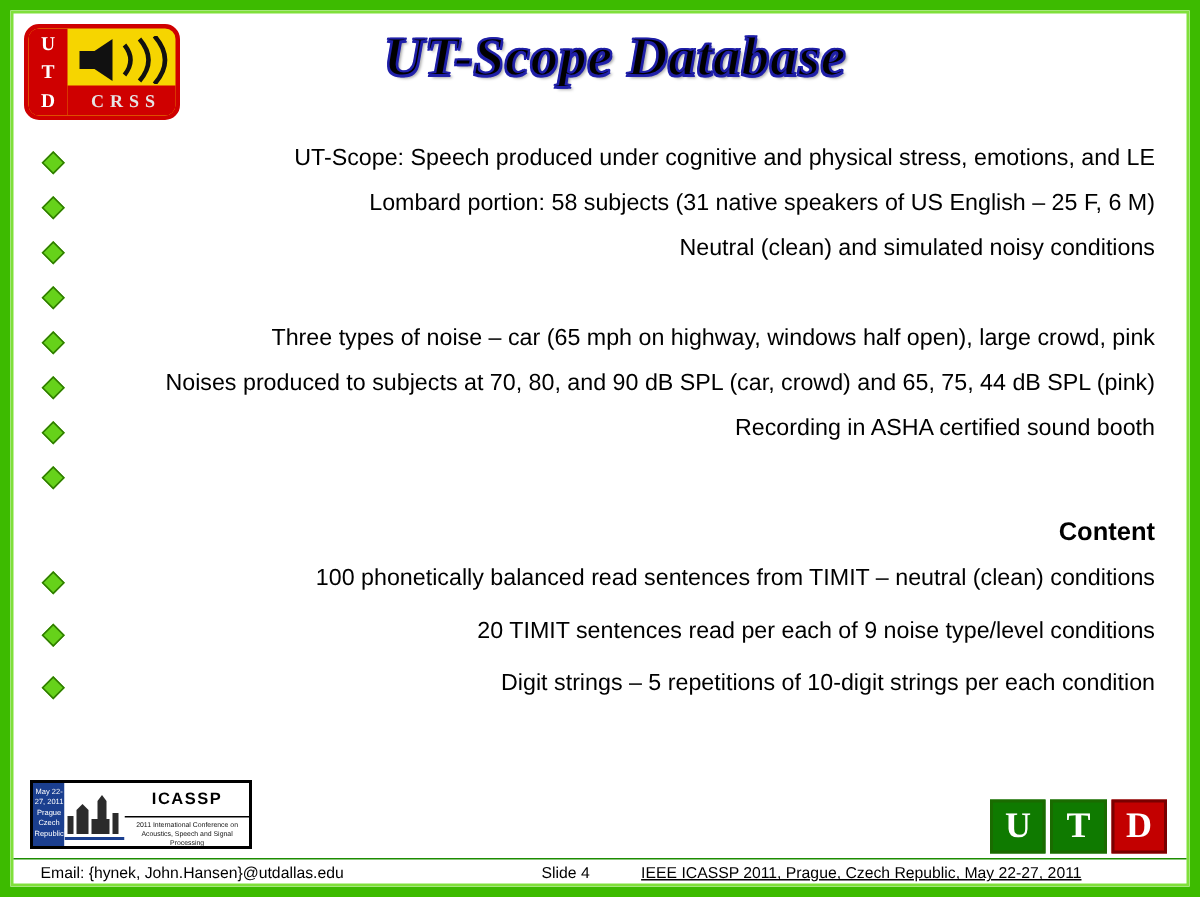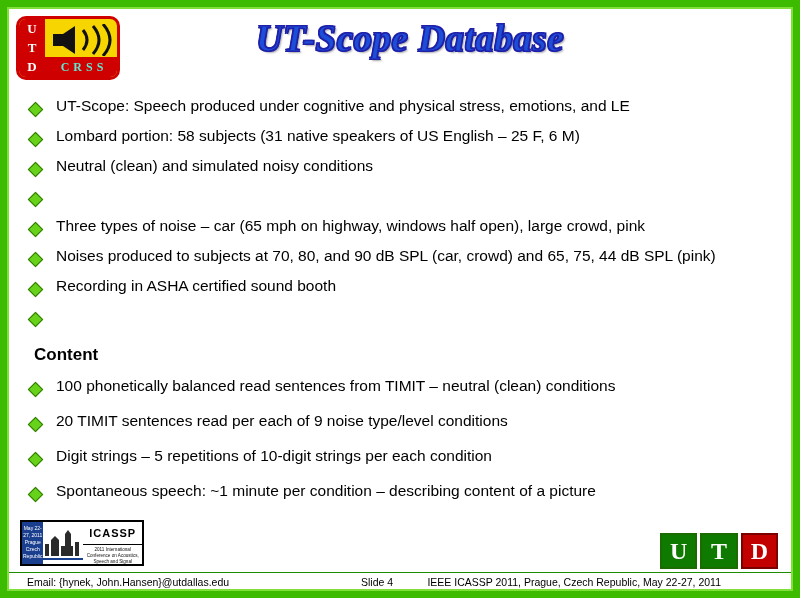--- a/index.html
+++ b/index.html
@@ -62,21 +62,21 @@
     line-height: 19px;
     font-family: "Liberation Serif", serif;
   }
   .utd-crss-logo .crss-bar {
     position: absolute;
     left: 26px;
     bottom: 0;
     width: 78px;
     height: 20px;
     background: #cf0000;
-    color: #5eead4;
+    color: #e5e5e5;
     font-weight: bold;
     font-size: 12px;
     letter-spacing: 4px;
     text-align: center;
     line-height: 20px;
     font-family: "Liberation Serif", serif;
   }
   .utd-crss-logo .wave {
     position: absolute;
     left: 30px;
@@ -88,37 +88,38 @@
   .slide-title {
     position: absolute;
     left: 150px;
     top: 17px;
     width: 520px;
     text-align: center;
     font-family: "Liberation Serif", serif;
     font-weight: bold;
     font-style: italic;
     font-size: 37px;
-    color: #1d4ed8;
+    color: #000000;
     -webkit-text-stroke: 1.2px #1f1fa8;
     text-shadow:
       1px 1px 0 #2222aa,
       -1px 1px 0 #2222aa,
       1px -1px 0 #2222aa,
       -1px -1px 0 #2222aa,
       2px 2px 2px rgba(0,0,0,0.35);
     letter-spacing: 0.5px;
     white-space: nowrap;
   }
   
   .body-area {
     position: absolute;
     left: 30px;
     top: 95px;
     width: 740px;
+    text-align: right;
   }
   .bullet-row {
     display: flex;
     align-items: flex-start;
     margin-bottom: 4px;
     min-height: 26px;
   }
   .bullet-mark {
     flex: 0 0 auto;
     width: 26px;
@@ -150,21 +151,21 @@
     font-family: "Liberation Sans", sans-serif;
   }
   .group-two .bullet-row {
     margin-bottom: 9px;
   }
   
   .icassp-logo {
     position: absolute;
     left: 20px;
     top: 520px;
-    width: 124px;
+    width: 148px;
     height: 46px;
     box-sizing: border-box;
     border: 2px solid #000000;
     background: #ffffff;
     overflow: hidden;
     display: flex;
   }
   .icassp-logo .side-strip {
     width: 26px;
     height: 100%;
@@ -260,20 +261,21 @@
   }
   .footer .f-center {
     position: absolute;
     left: 352px;
     top: 1px;
   }
   .footer .f-right {
     position: absolute;
     right: 10px;
     top: 1px;
+    text-decoration: underline;
   }
 </style>
 </head>
 <body>
 
 <div id="slide">
 
   <div class="frame-outer"></div>
   <div class="frame-inner"></div>
 
@@ -336,24 +338,20 @@
         <div class="bullet-mark"><span class="diamond"></span></div>
         <div class="bullet-text">100 phonetically balanced read sentences from TIMIT – neutral (clean) conditions</div>
       </div>
       <div class="bullet-row">
         <div class="bullet-mark"><span class="diamond"></span></div>
         <div class="bullet-text">20 TIMIT sentences read per each of 9 noise type/level conditions</div>
       </div>
       <div class="bullet-row">
         <div class="bullet-mark"><span class="diamond"></span></div>
         <div class="bullet-text">Digit strings – 5 repetitions of 10-digit strings per each condition</div>
-      </div>
-      <div class="bullet-row">
-        <div class="bullet-mark"><span class="diamond"></span></div>
-        <div class="bullet-text">Spontaneous speech: ~1 minute per condition – describing content of a picture</div>
       </div>
     </div>
 
   </div>
 
   <div class="icassp-logo">
     <div class="side-strip">May 22-27, 2011 Prague Czech Republic</div>
     <div class="castle">
       <svg viewBox="0 0 40 46" width="40" height="46">
         <rect x="0" y="30" width="40" height="16" fill="#ffffff"></rect>

